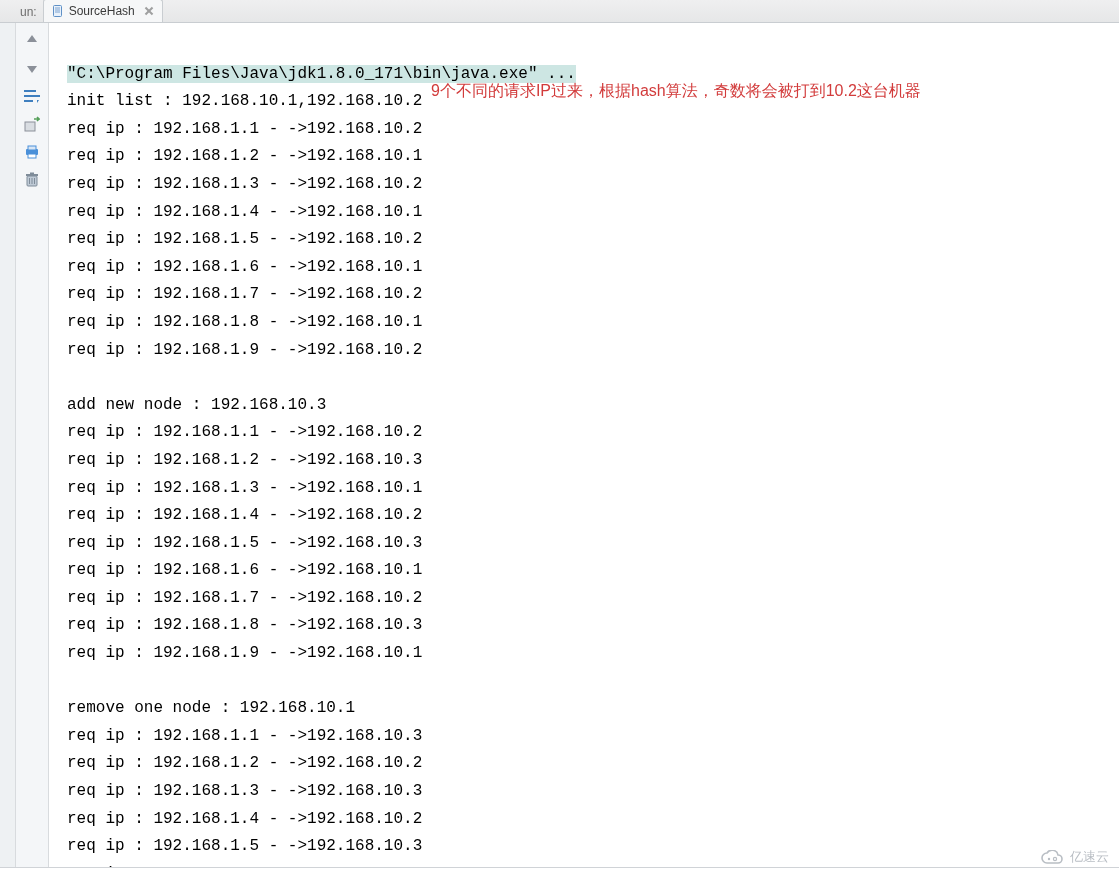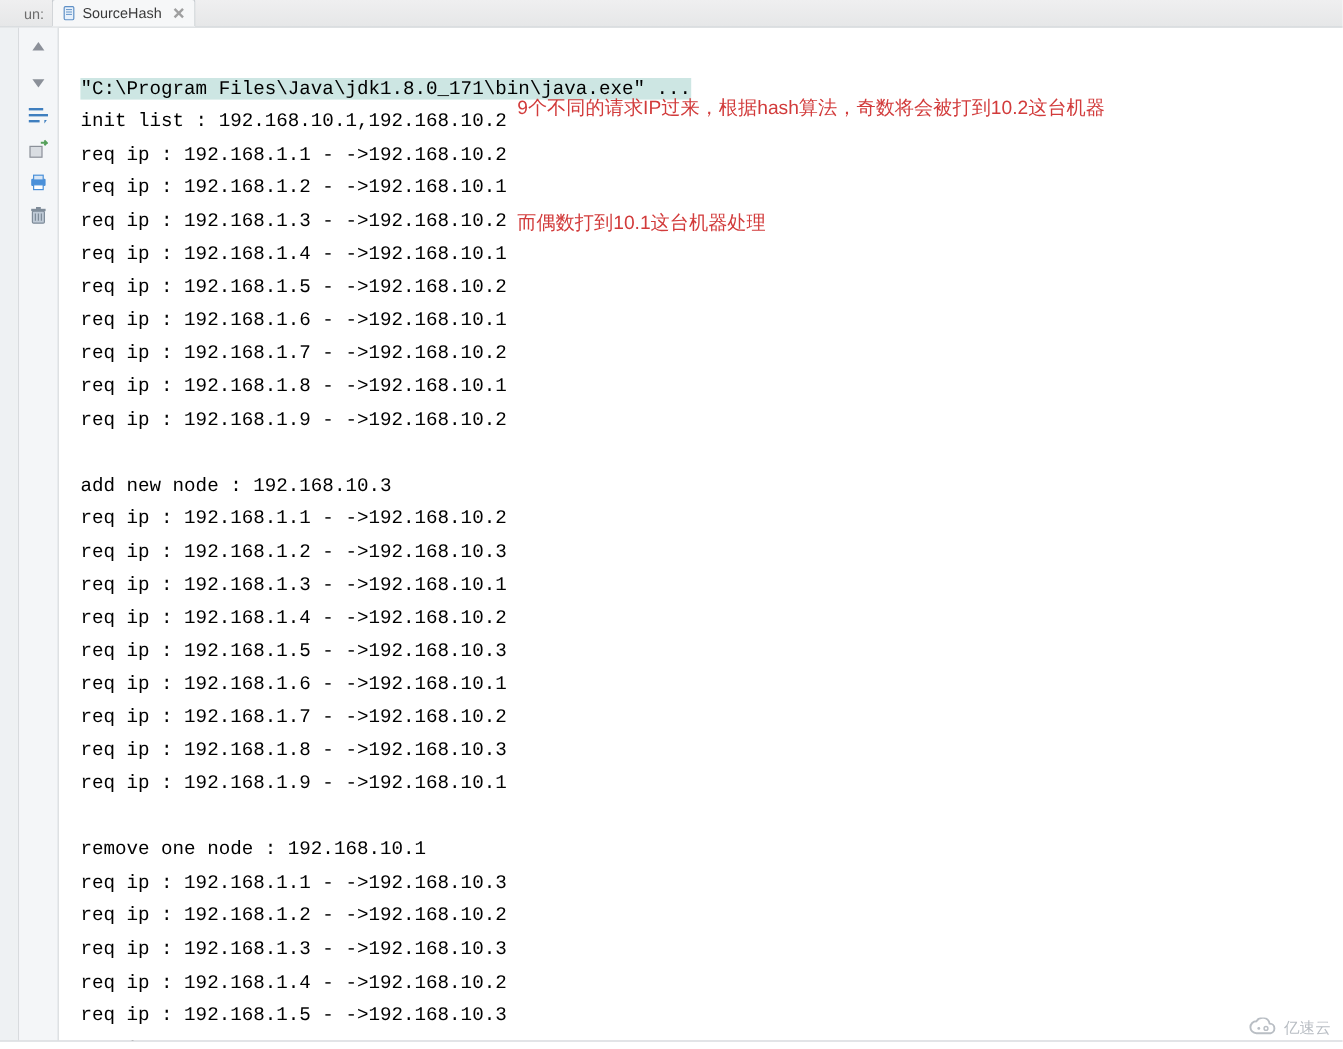--- a/index.html
+++ b/index.html
@@ -13,21 +13,21 @@
   .tab-close::after{transform:rotate(-45deg)}
   .body{display:flex;height:848px}
   .left-col{width:15px;background:#eef1f3;border-right:1px solid #d8dbde}
   .gutter{width:32px;background:#f4f6f8;border-right:1px solid #d8dbde;display:flex;flex-direction:column;align-items:center;padding-top:6px;gap:6px}
   .gicon{width:22px;height:22px;display:flex;align-items:center;justify-content:center;border-radius:3px}
   .gicon svg{display:block}
   .console{position:relative;flex:1;padding:10px 0 0 18px;font-family:"Courier New",Consolas,monospace;font-size:16px;line-height:27.6px;white-space:pre;overflow:hidden}
   .hl{background:#cde6e3;display:inline}
   .note{position:absolute;color:#d23b3b;font-family:"Microsoft YaHei","PingFang SC",sans-serif;font-size:16px;line-height:1.55;font-weight:500;white-space:normal}
   .bottom-bar{position:absolute;left:0;right:0;bottom:0;height:6px;border-top:1px solid #d0d3d7;background:#fff}
-  .watermark{position:absolute;right:10px;bottom:8px;display:flex;align-items:flex-start;gap:6px;color:#b9bec4;font-family:"Microsoft YaHei",sans-serif;font-size:13px;font-weight:500}
+  .watermark{position:absolute;right:10px;bottom:8px;display:flex;align-items:flex-end;gap:6px;color:#b9bec4;font-family:"Microsoft YaHei",sans-serif;font-size:13px;font-weight:500}
   .watermark svg{display:block}
 </style>
 </head>
 <body>
 
 <div class="tabbar">
   <span class="runlabel">un:</span>
   <div class="tab">
     <span class="tab-icon">
       <svg width="12" height="12" viewBox="0 0 12 12">
@@ -111,21 +111,20 @@
 
 remove one node : 192.168.10.1
 req ip : 192.168.1.1 - -&gt;192.168.10.3
 req ip : 192.168.1.2 - -&gt;192.168.10.2
 req ip : 192.168.1.3 - -&gt;192.168.10.3
 req ip : 192.168.1.4 - -&gt;192.168.10.2
 req ip : 192.168.1.5 - -&gt;192.168.10.3
 req ip : 192.168.1.6 - -&gt;192.168.10.2
 req ip : 192.168.1.7 - -&gt;192.168.10.3</div>
     <div class="note" style="left:382px;top:56px;width:630px">9个不同的请求IP过来，根据hash算法，奇数将会被打到10.2这台机器</div>
-    <div class="note" style="left:382px;top:152px">而偶数打到10.1这台机器处理</div>
   </div>
 </div>
 
 <div class="bottom-bar"></div>
 
 <div class="watermark">
   <svg width="24" height="16" viewBox="0 0 24 16">
     <path d="M7 13a5 5 0 010-10 6 6 0 0111 2 4 4 0 010 8H7z" fill="none" stroke="#b9bec4" stroke-width="1.6"></path>
     <circle cx="9" cy="9" r="1.2" fill="#b9bec4"></circle>
       <circle cx="15" cy="9" r="1.6" fill="none" stroke="#b9bec4" stroke-width="1.2"></circle>

